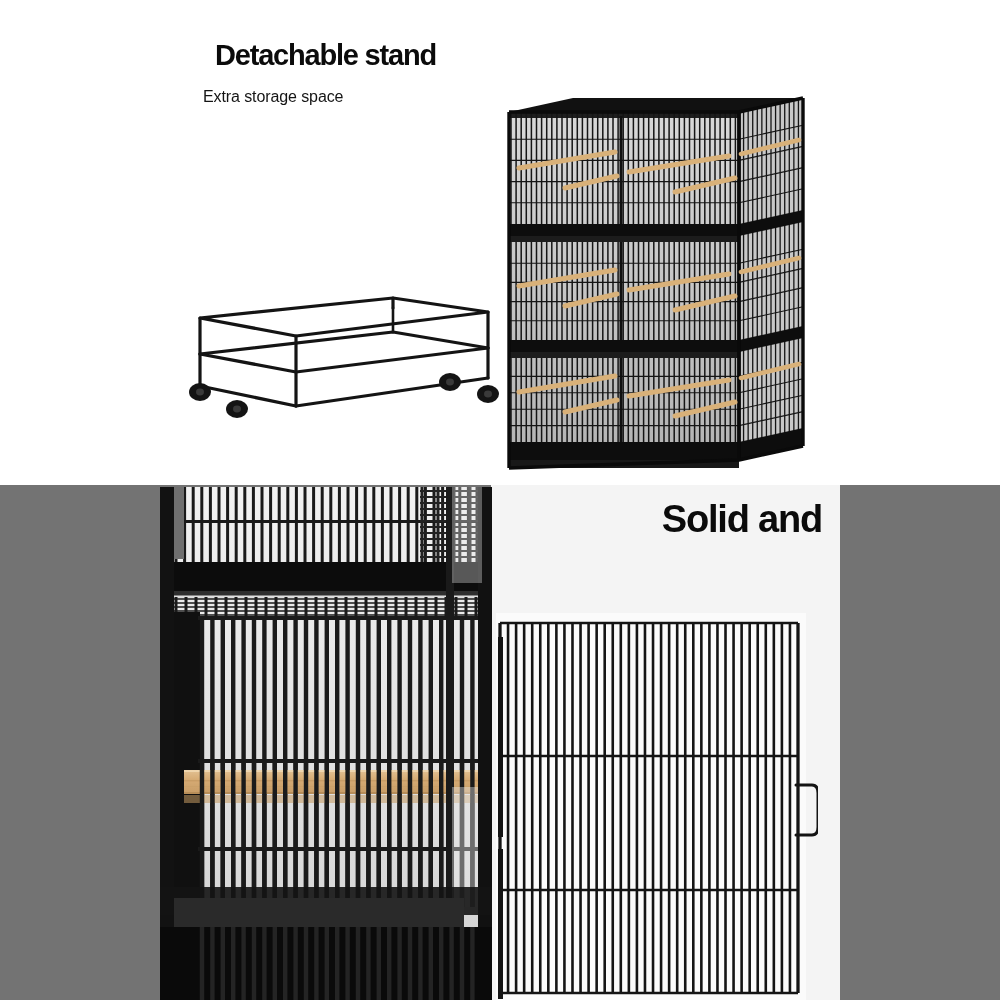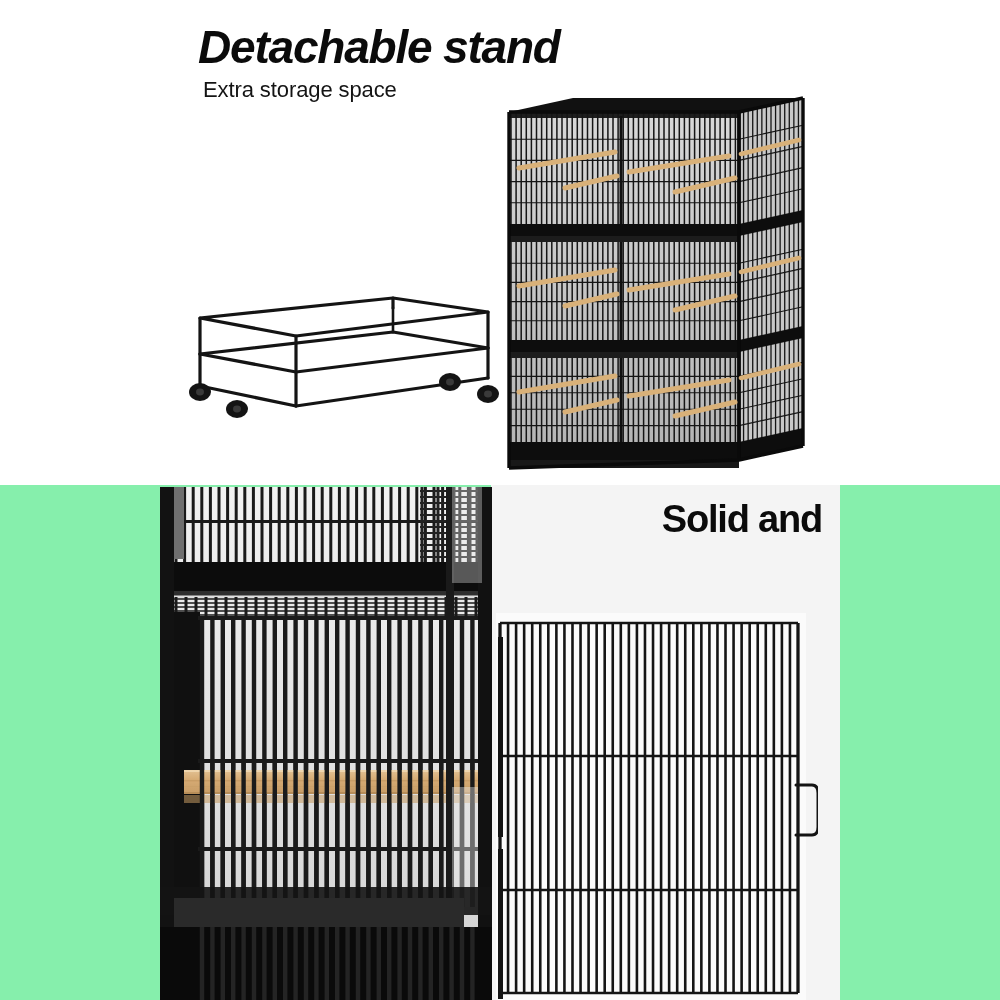--- a/index.html
+++ b/index.html
@@ -14,44 +14,43 @@
   
   #top-section{
     position:absolute;left:0;top:0;width:1000px;height:485px;
     background:#ffffff;
   }
 
   #heading-block{
     position:absolute;left:197px;top:22px;width:520px;
   }
   #headline{
-    font-size:46px;font-weight:bold;color:#0b0b0b;
-    letter-spacing:-1.2px;line-height:1.05;margin:1px;
+    font-size:29px;font-weight:bold;color:#0b0b0b;
+    letter-spacing:-1.2px;line-height:1.05;margin:18px;
     font-family:"Liberation Sans",sans-serif;
-    font-style:italic;
   }
   #subhead{
-    font-size:22px;font-weight:normal;color:#141414;
+    font-size:16px;font-weight:normal;color:#141414;
     margin:6px 0 0 6px;letter-spacing:-0.1px;
   }
 
   
   #stand-illustration{
     position:absolute;left:178px;top:286px;width:330px;height:132px;
   }
 
   
   #cage-unit{
     position:absolute;left:503px;top:96px;width:312px;height:378px;
   }
 
   
   #bottom-section{
     position:absolute;left:0;top:485px;width:1000px;height:515px;
-    background:#86efac;
+    background:#737373;
   }
 
   
   #divider-panel-bg{
     position:absolute;left:491px;top:0px;width:349px;height:515px;
     background:#f4f4f4;
   }
 
   #heading-block-2{
     position:absolute;left:500px;top:15px;width:322px;

